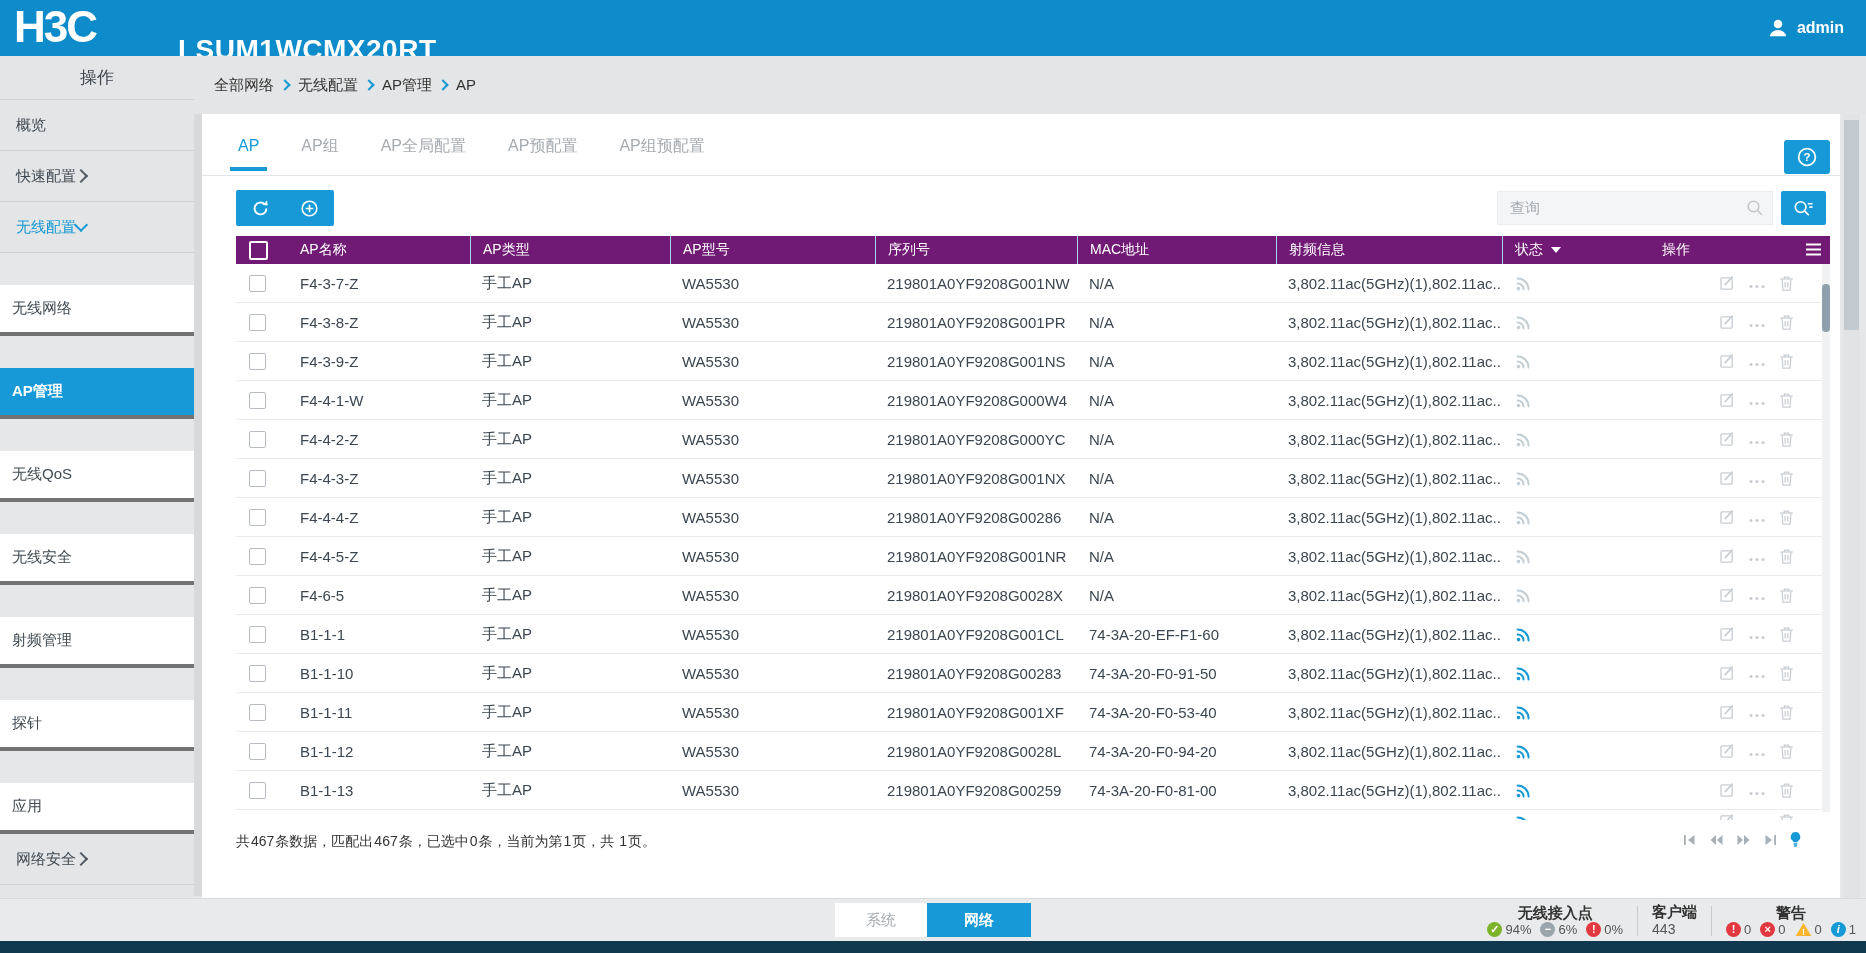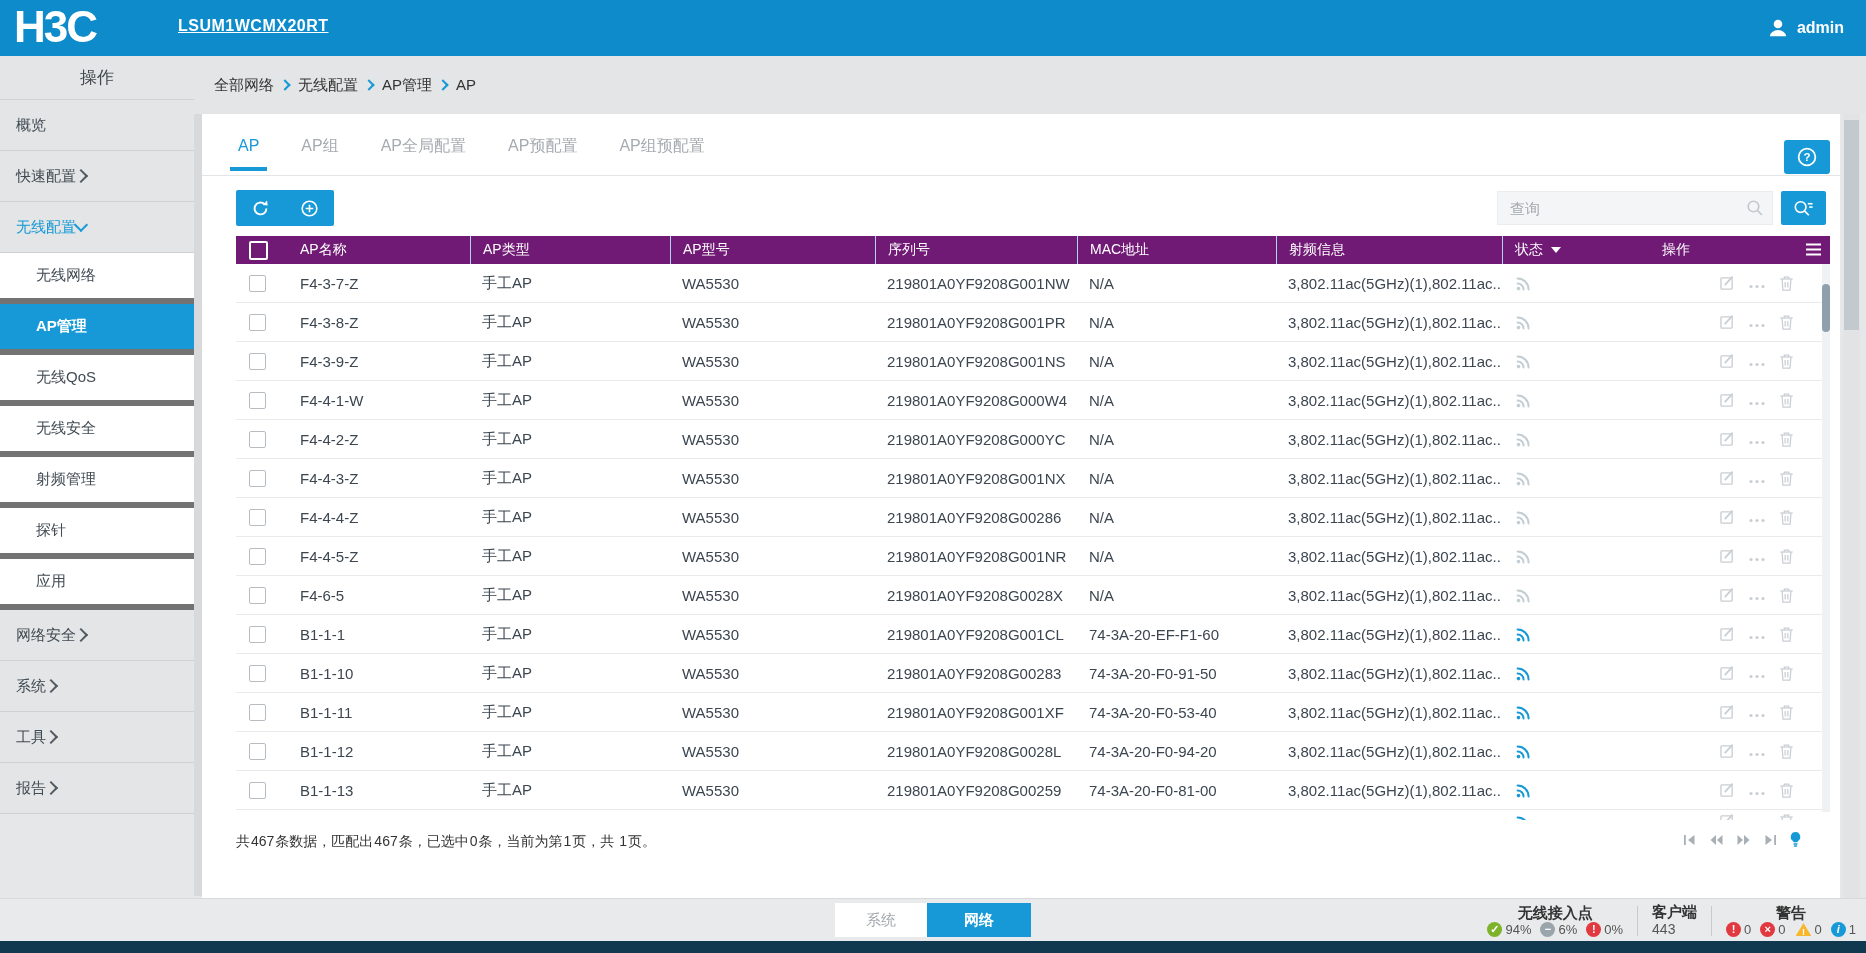--- a/index.html
+++ b/index.html
@@ -1,49 +1,49 @@
 <!DOCTYPE html>
 <html><head>
 <meta charset="utf-8">
 <style>
   html,body{margin:0;padding:0;background:#9aa0a6;}
   .app{position:relative;width:1866px;height:953px;background:#e6e7e8;overflow:hidden;
        font-family:"Liberation Sans", sans-serif;color:#3c4650;}
   
   .topbar{position:absolute;left:0;top:0;right:0;height:56px;background:#0e8bca;}
   .logo{position:absolute;left:14px;top:2px;color:#fff;font-size:44px;font-weight:bold;letter-spacing:-2px;}
-  .devname{position:absolute;left:178px;top:17px;color:#fff;font-size:16px;font-weight:bold;letter-spacing:.5px;text-decoration:underline;}
+  .devname{position:absolute;left:178px;top:34px;color:#fff;font-size:28px;font-weight:bold;letter-spacing:.5px;}
   .userbox{position:absolute;right:22px;top:0;height:56px;display:flex;align-items:center;gap:8px;color:#fff;font-size:16px;font-weight:bold;}
   
   .sidebar{position:absolute;left:0;top:56px;width:194px;height:840px;}
   .side-gutter{position:absolute;left:194px;top:56px;width:8px;height:840px;background:#d7d9da;}
   .side-head{height:43px;background:#e4e5e6;border-bottom:1px solid #cfd1d3;display:flex;align-items:center;justify-content:center;font-size:17px;color:#3f464d;}
   .nav-item{height:51px;display:flex;align-items:center;justify-content:flex-start;padding:0 16px;font-size:15px;cursor:pointer;box-sizing:border-box;}
   .nav-item.top{background:#e4e5e6;border-bottom:1px solid #cfd1d3;color:#414b54;}
-  .nav-item.sub{background:#ffffff;border-bottom:6px solid #737373;color:#414b54;padding-left:36px;}
+  .nav-item.sub{background:#ffffff;border-bottom:4px solid #737373;color:#414b54;padding-left:12px;margin-top:32px;}
   .nav-item.expanded{color:#1699d6;}
   .nav-item.active{background:#1699d6;color:#fff;font-weight:bold;}
   .chev{display:inline-block;width:8px;height:8px;border-top:2px solid #515a62;border-right:2px solid #515a62;}
   .chev.right{transform:rotate(45deg);}
   .chev.down{transform:rotate(135deg);border-color:#1699d6;margin-top:-4px;}
   
   .breadbar{position:absolute;left:194px;top:56px;right:0;height:58px;background:#e4e5e6;display:flex;align-items:center;padding-left:20px;box-sizing:border-box;font-size:15px;color:#333;}
   .crumb{cursor:pointer;}
   .crumb-sep{display:inline-block;width:6px;height:6px;border-top:2px solid #1699d6;border-right:2px solid #1699d6;transform:rotate(45deg);margin:0 9px 1px 7px;}
   
   .panel{position:absolute;left:202px;top:114px;width:1638px;height:784px;background:#fff;}
   .tabsrow{position:absolute;left:0;top:0;right:0;height:62px;border-bottom:1px solid #e4e5e6;padding-left:34px;box-sizing:border-box;white-space:nowrap;}
   .tab{display:inline-block;margin-right:38px;padding:22px 2px 15px;font-size:16px;color:#a6abb0;cursor:pointer;position:relative;}
   .tab.active{color:#1699d6;}
   .tab.active::after{content:'';position:absolute;left:-6px;right:-6px;bottom:-1px;height:4px;background:#1699d6;}
   .helpbtn{position:absolute;top:26px;right:10px;width:46px;height:34px;background:#1699d6;border:none;border-radius:3px;display:flex;align-items:center;justify-content:center;cursor:pointer;}
   .toolgrp{position:absolute;left:34px;top:76px;width:98px;height:36px;background:#1699d6;border-radius:2px;display:flex;}
   .toolbtn{flex:1;display:flex;align-items:center;justify-content:center;cursor:pointer;}
   .searchbox{position:absolute;top:77px;right:67px;width:276px;height:34px;background:#f4f5f6;border:1px solid #ececec;box-sizing:border-box;display:flex;align-items:center;}
-  .search-input{flex:1;border:none;background:transparent;outline:none;padding:0 8px 0 12px;font-size:15px;color:#333;font-family:Liberation Sans, sans-serif;}
+  .search-input{flex:1;border:none;background:transparent;outline:none;padding:0 8px 0 12px;font-size:15px;color:#333;font-family:Liberation Serif, serif;}
   .search-input::placeholder{color:#a3a9ae;}
   .sch-ico{margin-right:8px;display:flex;}
   .advbtn{position:absolute;top:77px;right:14px;width:45px;height:34px;background:#1699d6;border:none;border-radius:2px;display:flex;align-items:center;justify-content:center;cursor:pointer;}
   
   .table{position:absolute;left:34px;top:122px;width:1594px;}
   .thead,.trow{display:grid;grid-template-columns:52px 182px 200px 205px 202px 199px 226px 148px 1fr;align-items:center;}
   .thead{height:28px;background:#701a75;color:#fff;font-size:14px;position:relative;}
   .thead .hcell{padding-left:12px;display:flex;align-items:center;gap:8px;height:100%;box-sizing:border-box;}
   .thead .hcell.divl{border-left:1px solid #a9d7f0;}
   .hcb{width:15px;height:15px;border:2px solid #fff;border-radius:2px;margin-left:13px;cursor:pointer;}

